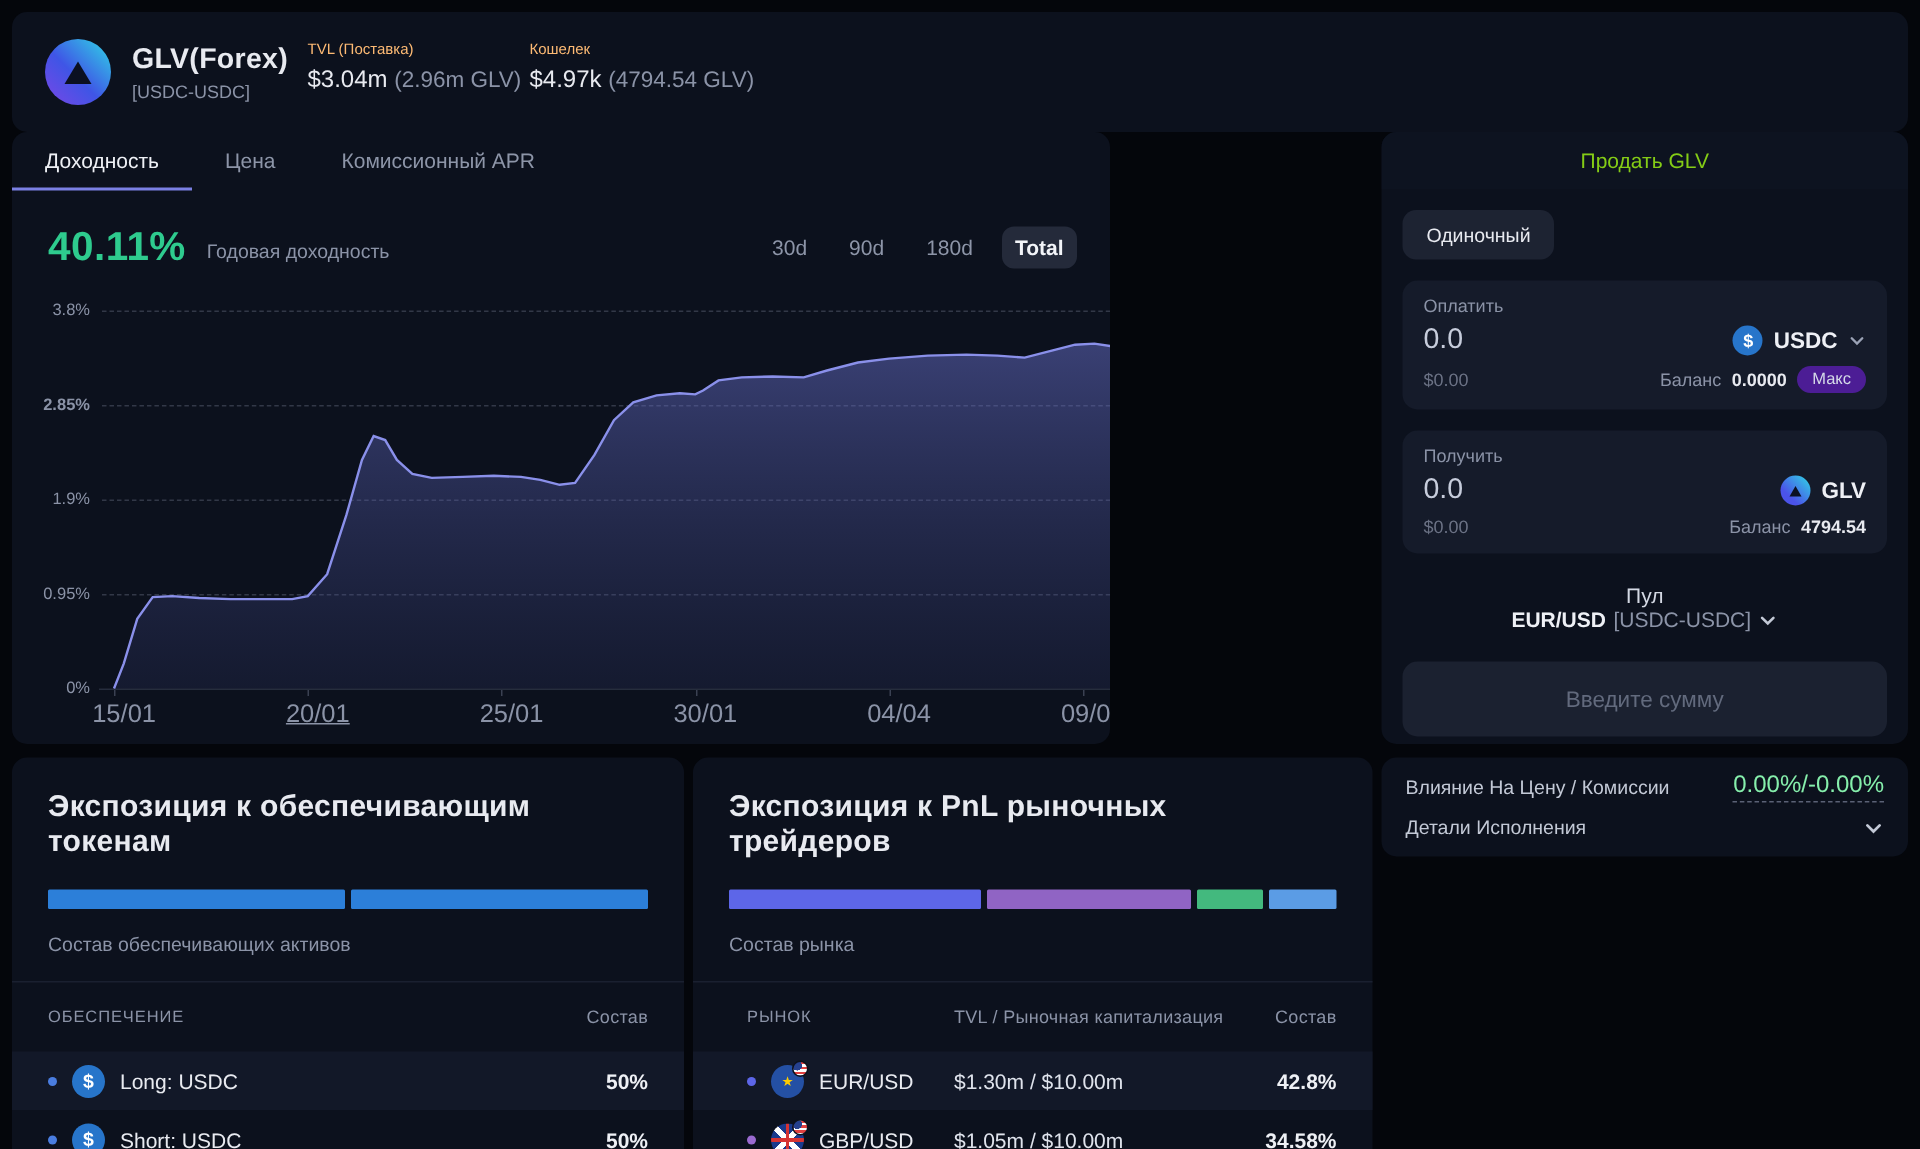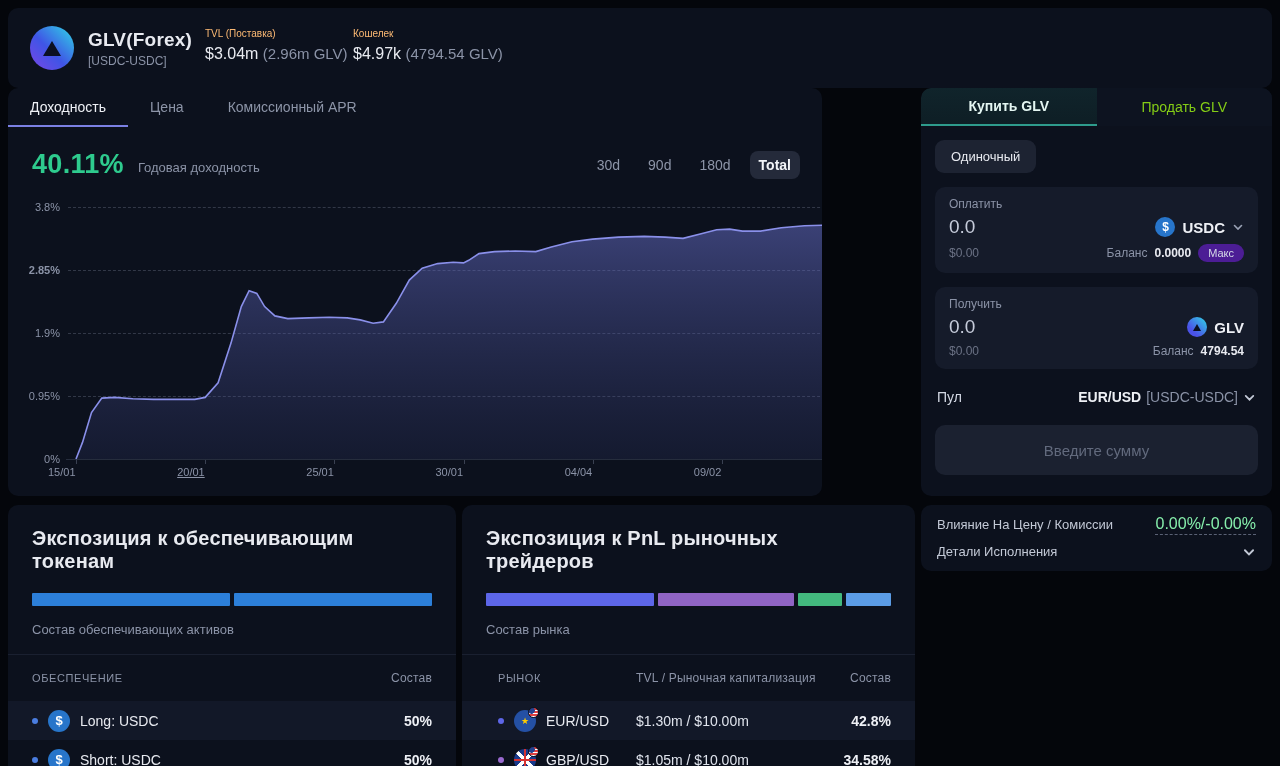--- a/index.html
+++ b/index.html
@@ -22,34 +22,34 @@
   .title-main { font-size:19px; font-weight:bold; letter-spacing:.2px; }
   .title-sub { font-size:12px; color:#8b93a7; margin-top:3px; }
   .hstat { margin-left:0; }
   .hstat .lab { font-size:10px; color:#fdba74; }
   .hstat .val { margin-top:6px; font-size:16px; }
   .hstat .val .dim { color:#8b93a7; font-size:15px; }
   #tvl-block { position:absolute; left:197px; top:20px; }
   #wallet-block { position:absolute; left:345px; top:20px; }
 
   
-  #chart-card { left:8px; top:88px; width:814px; height:408px; overflow:hidden; }
+  #chart-card { left:8px; top:88px; width:732px; height:408px; overflow:hidden; }
   .chart-tabs { display:flex; height:39px; align-items:stretch; }
   .chart-tab { padding:0 22px; display:flex; align-items:center; font-size:14px; color:#8d95a8; cursor:pointer; border-bottom:2px solid transparent; }
   .chart-tab.active { color:#eef0f5; border-bottom-color:#7b80e3; }
   .apy-row { display:flex; align-items:center; margin:22px 22px 0 24px; }
   #apy-value { font-size:27px; font-weight:bold; color:#2ecb8e; letter-spacing:.3px; }
   #apy-label { font-size:13px; color:#8b93a7; margin-left:14px; margin-top:6px; }
   .range-group { margin-left:auto; display:flex; align-items:center; gap:10px; }
   .range-btn { font-size:14px; color:#8d95a8; padding:6px 9px; border-radius:8px; cursor:pointer; }
   .range-btn.active { background:#242a3a; color:#f2f4f8; font-weight:bold; }
   #chart-area { position:absolute; left:0; top:104px; width:907px; height:300px; }
   .gridline { position:absolute; left:60px; width:832px; border-top:1px dashed rgba(150,158,182,.28); height:0; }
   .ylab { position:absolute; left:4px; width:48px; text-align:right; font-size:11px; color:#8b93a7; }
-  .xlab { position:absolute; width:56px; margin-left:-28px; text-align:left; font-size:11px; color:#8b93a7; }
+  .xlab { position:absolute; width:56px; margin-left:-28px; text-align:right; font-size:17px; color:#8b93a7; }
   .baseline { position:absolute; left:58px; width:840px; height:1px; background:#262d3d; }
   .xtick { position:absolute; width:1px; height:4px; background:#3a4152; }
   #apy-chart { position:absolute; left:60px; top:4px; }
 
   
   #buy-card { left:921px; top:88px; width:351px; height:408px; overflow:hidden; }
   .buy-tabs { display:flex; height:38px; }
   .buy-tab { flex:1; display:flex; align-items:center; justify-content:center; font-size:14px; cursor:pointer; }
   .buy-tab.active { background:linear-gradient(180deg,#10242b,#0e1e25); color:#e4f6f2; border-bottom:2px solid #2e9b8c; border-top-left-radius:10px; font-weight:bold; }
   .buy-tab.inactive { background:#0d1320; color:#84cc16; border-top-right-radius:10px; }
@@ -60,21 +60,21 @@
   .amount-mid { display:flex; align-items:center; justify-content:space-between; margin-top:5px; }
   .amount-val { font-size:19px; color:#c6ccdb; }
   .token-sel { display:flex; align-items:center; gap:7px; cursor:pointer; }
   .token-name { font-size:15px; color:#eef0f5; font-weight:bold; }
   .amount-bot { display:flex; align-items:center; justify-content:space-between; margin-top:6px; }
   .usd-val { font-size:12px; color:#6b7285; }
   .bal-wrap { display:flex; align-items:center; gap:7px; font-size:12px; }
   .bal-lab { color:#8b93a7; }
   .bal-val { color:#e8eaf0; font-weight:bold; }
   .max-btn { background:#4c1d95; color:#d5dae8; font-size:11px; padding:3px 10px; border-radius:12px; cursor:pointer; }
-  .pool-row { display:flex; align-items:center; justify-content:space-between; margin:20px 2px 0; }
+  .pool-row { display:flex; align-items:center; justify-content:space-between; margin:20px 2px 0;flex-direction:column; }
   .pool-lab { font-size:14px; color:#d4d9e4; }
   .pool-val { display:flex; align-items:center; gap:5px; cursor:pointer; font-size:14px; }
   .pool-market { color:#eef0f5; font-weight:bold; }
   .pool-tokens { color:#8b93a7; }
   .submit-btn { margin-top:20px; width:100%; height:50px; background:#1b2130; border:none; border-radius:10px; font-size:15px; color:#626a7d; font-family:inherit; cursor:pointer; }
 
   
   #details-card { left:921px; top:505px; width:351px; height:66px; padding:6px 16px; }
   .detail-row { display:flex; align-items:center; justify-content:space-between; height:27px; }
   .detail-lab { font-size:13px; color:#c3c9d6; }
@@ -191,21 +191,20 @@
           </linearGradient>
         </defs>
         <path d="M8.0,263.0 L14.5,246.4 L23.5,216.6 L33.8,202.1 L46.8,201.4 L64.8,202.7 L85.5,203.4 L106.2,203.4 L126.8,203.4 L137.2,201.4 L150.1,186.8 L163.0,147.1 L173.3,110.6 L181.1,94.7 L188.8,97.4 L196.6,110.6 L206.9,119.9 L219.8,122.6 L240.5,121.9 L261.2,121.2 L279.3,121.9 L292.2,123.9 L305.1,127.2 L315.4,125.9 L328.3,107.3 L341.3,84.1 L354.2,72.2 L369.7,67.6 L385.2,66.2 L395.5,66.9 L400.7,64.3 L411.0,57.6 L426.5,55.6 L447.2,55.0 L467.8,55.6 L483.3,51.0 L504.0,45.7 L524.7,43.1 L550.5,41.1 L576.3,40.4 L597.0,41.1 L615.1,42.4 L633.2,37.8 L648.7,33.8 L661.6,33.1 L674.5,35.1 L692.6,35.1 L713.3,31.8 L736.5,29.8 L757.2,29.1 L783.0,27.8 L808.8,27.2 L829.5,26.5 L839.8,23.2 L845.0,22.5 L845.0,263 L8.0,263 Z" fill="url(#fillGrad)"></path>
         <path d="M8.0,263.0 L14.5,246.4 L23.5,216.6 L33.8,202.1 L46.8,201.4 L64.8,202.7 L85.5,203.4 L106.2,203.4 L126.8,203.4 L137.2,201.4 L150.1,186.8 L163.0,147.1 L173.3,110.6 L181.1,94.7 L188.8,97.4 L196.6,110.6 L206.9,119.9 L219.8,122.6 L240.5,121.9 L261.2,121.2 L279.3,121.9 L292.2,123.9 L305.1,127.2 L315.4,125.9 L328.3,107.3 L341.3,84.1 L354.2,72.2 L369.7,67.6 L385.2,66.2 L395.5,66.9 L400.7,64.3 L411.0,57.6 L426.5,55.6 L447.2,55.0 L467.8,55.6 L483.3,51.0 L504.0,45.7 L524.7,43.1 L550.5,41.1 L576.3,40.4 L597.0,41.1 L615.1,42.4 L633.2,37.8 L648.7,33.8 L661.6,33.1 L674.5,35.1 L692.6,35.1 L713.3,31.8 L736.5,29.8 L757.2,29.1 L783.0,27.8 L808.8,27.2 L829.5,26.5 L839.8,23.2 L845.0,22.5" fill="none" stroke="#8a90ea" stroke-width="1.6"></path>
       </svg>
     </div>
 </div>
 
 <div class="card" id="buy-card">
   <div class="buy-tabs">
-    <div class="buy-tab active">Купить GLV</div>
     <div class="buy-tab inactive">Продать GLV</div>
   </div>
   <div class="buy-body">
     <span class="mode-pill">Одиночный</span>
 
     <div class="amount-box">
       <div class="lab">Оплатить</div>
       <div class="amount-mid">
         <span class="amount-val">0.0</span>
         <span class="token-sel">

